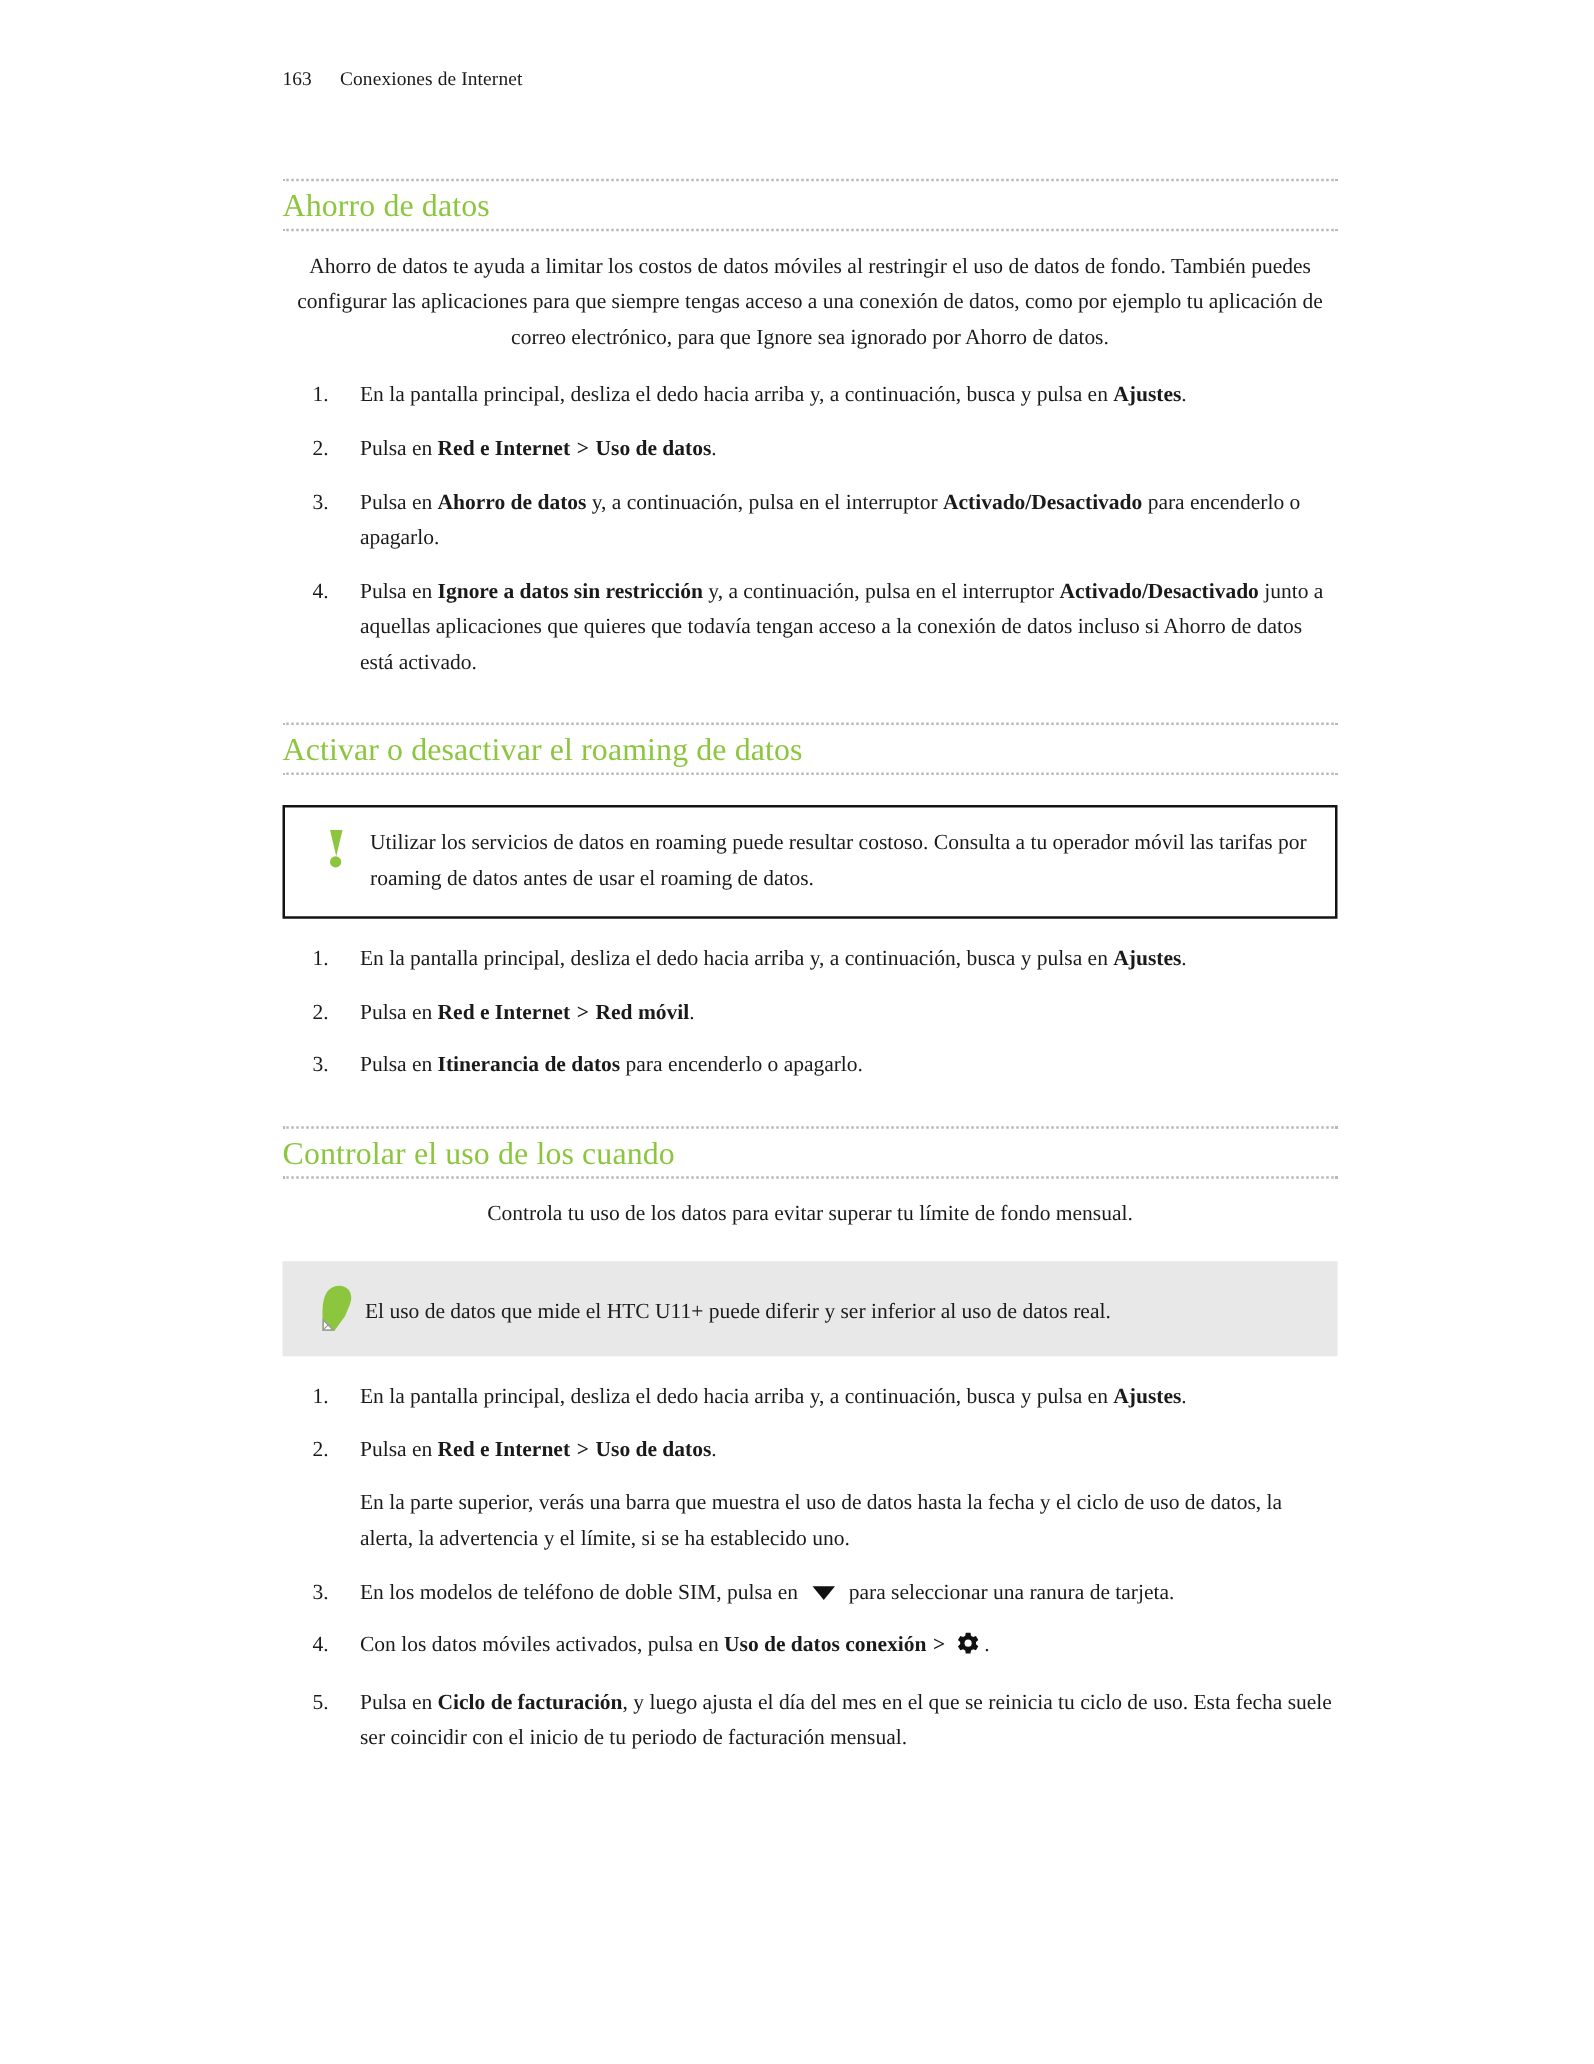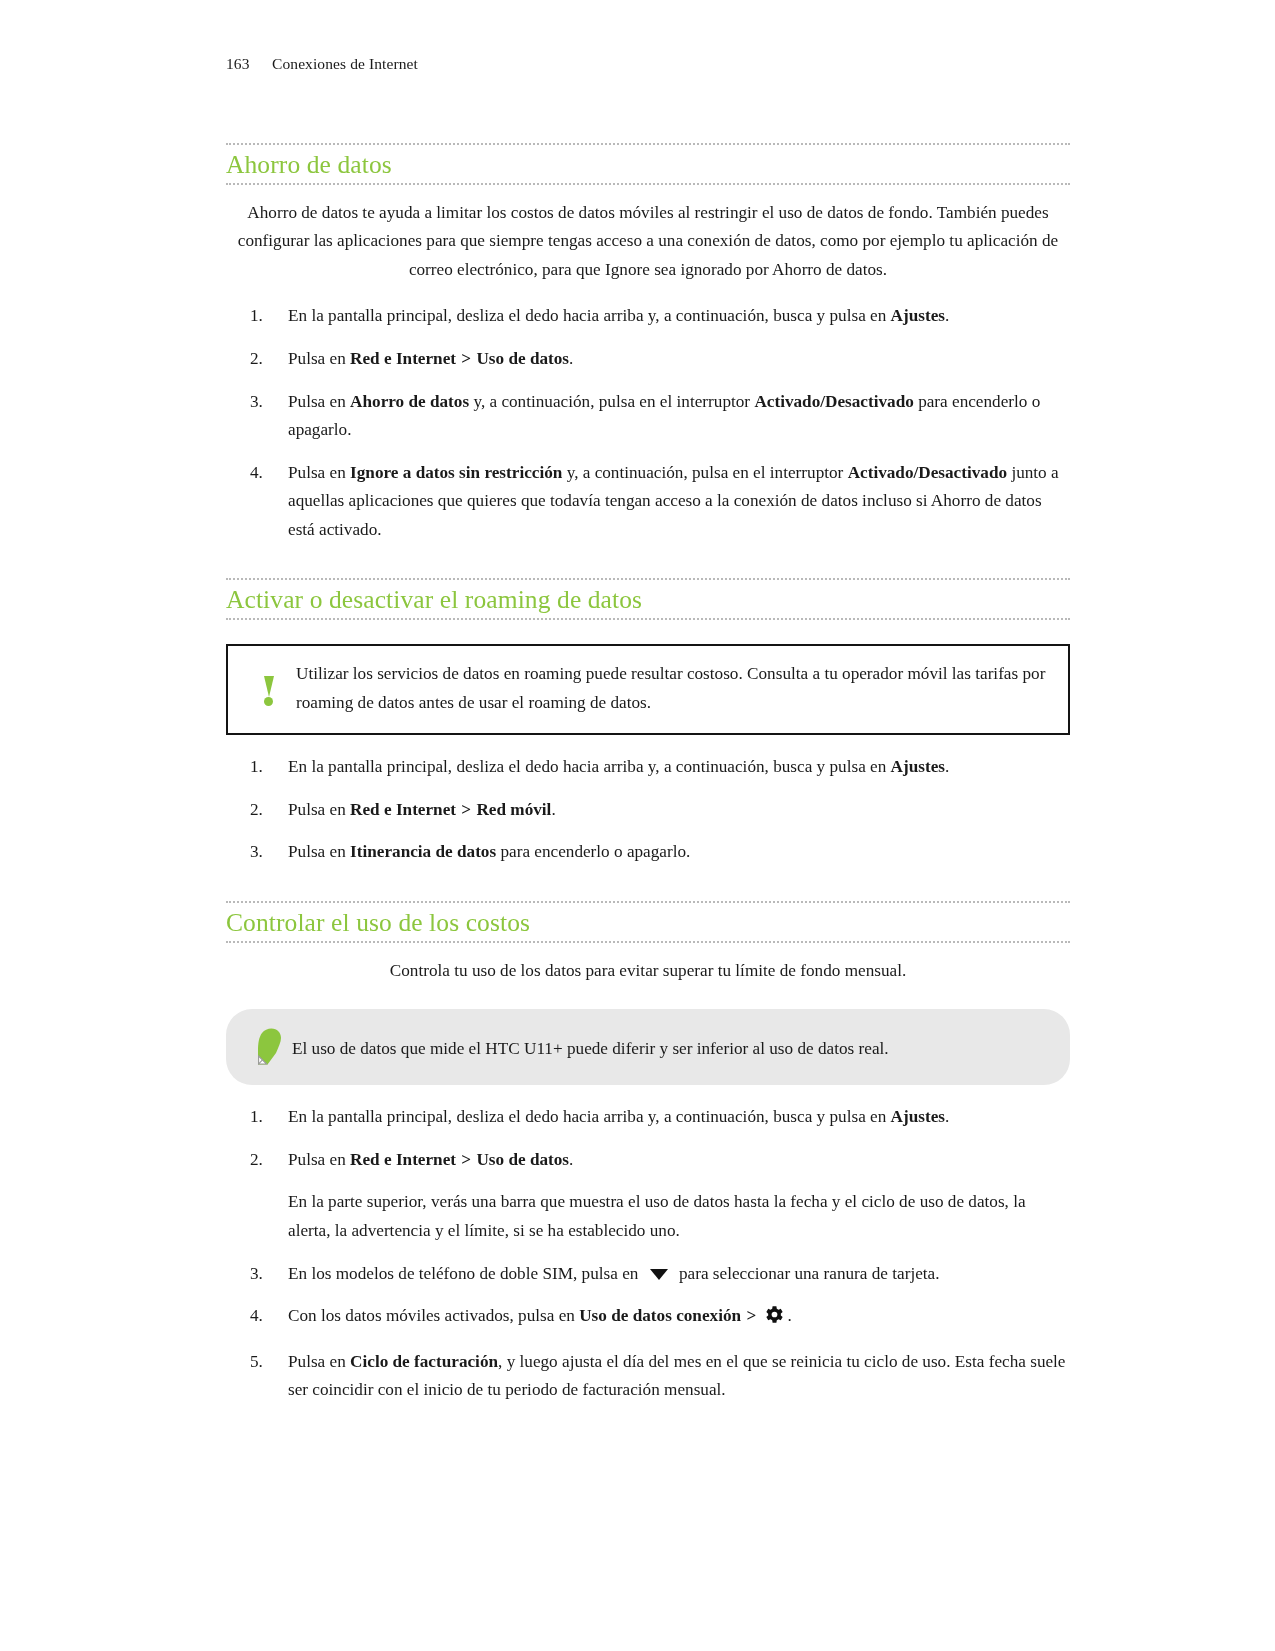--- a/index.html
+++ b/index.html
@@ -108,21 +108,21 @@
     padding: 0 1px;
   }
 
   
   .callout-warning {
     margin-top: 24px;
     border: 2px solid #141414;
     background: #ffffff;
     padding: 14px 18px 16px 18px;
     display: flex;
-    align-items: center;
+    align-items: flex-start;
     box-sizing: border-box;
   }
   .callout-warning .icon-wrap {
     flex: 0 0 46px;
     display: flex;
     justify-content: center;
     padding-top: 4px;
   }
   .callout-warning .text {
     font-size: 17.2px;
@@ -152,21 +152,20 @@
   }
 
   
   .callout-note {
     margin-top: 24px;
     background: #e8e8e8;
     padding: 16px 18px 18px 18px;
     display: flex;
     align-items: flex-start;
     box-sizing: border-box;
-    border-radius: 26px;
   }
   .callout-note .icon-wrap {
     flex: 0 0 48px;
     display: flex;
     justify-content: center;
     padding-top: 2px;
   }
   .callout-note .text {
     font-size: 17.2px;
     line-height: 28.6px;
@@ -225,21 +224,21 @@
             <div class="text">Utilizar los servicios de datos en roaming puede resultar costoso. Consulta a tu operador móvil las tarifas por roaming de datos antes de usar el roaming de datos.</div>
           </div>
           <ol class="steps">
             <li><span class="marker">1.</span><span>En la pantalla principal, desliza el dedo hacia arriba y, a continuación, busca y pulsa en <b>Ajustes</b>.</span></li>
             <li><span class="marker">2.</span><span>Pulsa en <b>Red e Internet</b><b class="sep"> &gt; </b><b>Red móvil</b>.</span></li>
             <li><span class="marker">3.</span><span>Pulsa en <b>Itinerancia de datos</b> para encenderlo o apagarlo.</span></li>
           </ol>
         </div>
         <div class="section-block" style="margin-top: 34px;">
           <div class="rule-dotted"></div>
-          <h2 class="section-title">Controlar el uso de los costos</h2>
+          <h2 class="section-title">Controlar el uso de los cuando</h2>
           <div class="rule-dotted"></div>
           <p class="body">Controla tu uso de los datos para evitar superar tu límite de fondo mensual.</p>
           <div class="callout-note">
             <div class="icon-wrap">
               <span>
                 <svg class="pencil-icon" width="34" height="40" viewBox="0 0 34 40" xmlns="http://www.w3.org/2000/svg">
                   <path d="M20.5 1.5 C26 1.5 30 5.5 30 11 C30 15 27.5 20 25 26 L16.5 37.5 L7 37.5 L7 24 C7 16 8 10 11 6 C13.2 3.1 16.8 1.5 20.5 1.5 Z" fill="#8cc63e"></path>
                   <path d="M7.6 29 L7.6 37 L15.6 37 Z" fill="#ffffff"></path>
                   <path d="M7.6 29 L7.6 37 L15.6 37 Z" fill="none" stroke="#9a9a9a" stroke-width="1.1"></path>
                   <path d="M7.2 37.3 L11.5 32.9" stroke="#9a9a9a" stroke-width="1.1" fill="none"></path>

